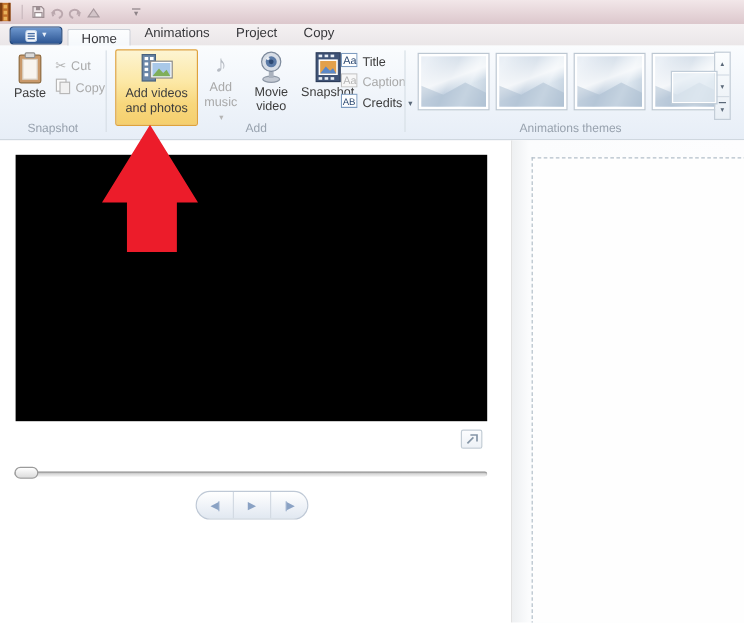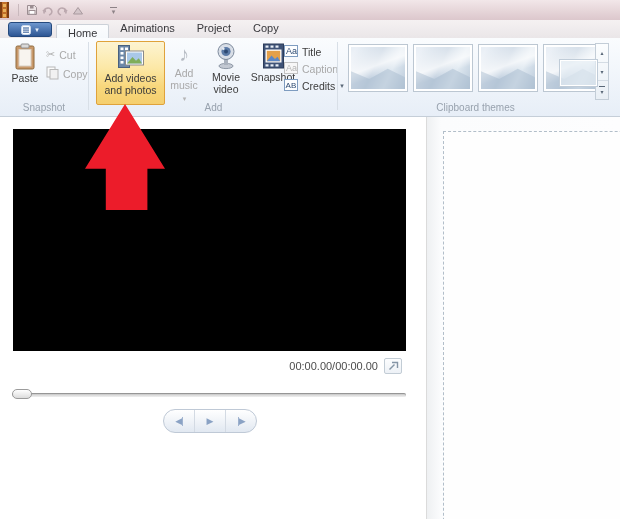--- a/index.html
+++ b/index.html
@@ -294,28 +294,27 @@
             <span>▴</span>
           </div>
         <div class="gbtn">
             <span>▾</span>
           </div>
         <div class="gbtn">
             <span class="gexp-bar"></span>
             <span>▾</span>
           </div>
       </div>
-      <div class="group-label">Clipboard themes</div>
+      <div class="group-label">Animations themes</div>
     </div>
   </div>
 
   <div class="content">
     <div class="video"></div>
 
-    <div class="timecode">00:00.00/00:00.00</div>
     <div class="fs-btn">
       <svg width="11" height="10">
           <path d="M1.5 8.5 L6.5 3.5" stroke="#8595a6" stroke-width="1.4" fill="none"></path>
           <path d="M4 1.5 h5.5 v5.5" stroke="#8595a6" stroke-width="1.4" fill="none"></path>
         </svg>
     </div>
 
     <div class="seek-track"></div>
     <div class="seek-thumb"></div>
 

